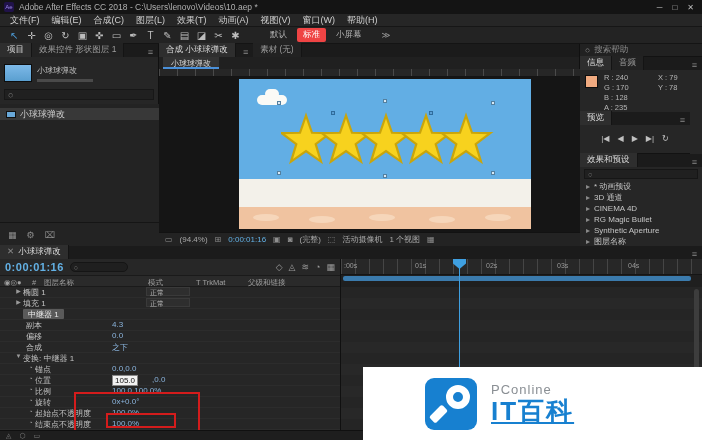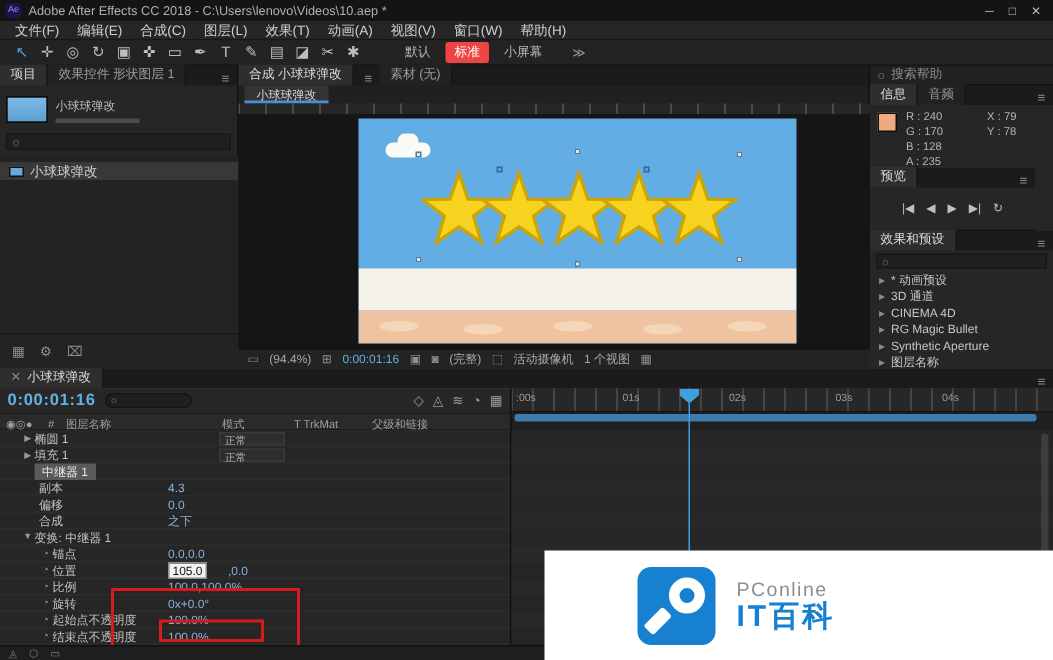--- a/index.html
+++ b/index.html
@@ -84,42 +84,42 @@
   #tl-right { position:absolute; left:340px; top:13px; width:362px; height:171px; background:#1f1f1f; border-left:1px solid #101010; }
   #tl-ruler { position:absolute; left:0; top:0; width:362px; height:16px; background:#272727;
     background-image:repeating-linear-gradient(to right,#454545 0,#454545 1px,transparent 1px,transparent 14px); border-bottom:1px solid #151515; }
   .ruler-label { position:absolute; top:3px; font-size:7px; color:#9a9a9a; }
   #work-area { position:absolute; left:2px; top:17px; width:348px; height:5px; background:#3b7bad; border-radius:2px; }
   #tl-lanes { position:absolute; left:0; top:28px; width:362px; height:143px;
     background:repeating-linear-gradient(#252525 0,#252525 11px,#282828 11px,#282828 22px); }
   #playhead-line { position:absolute; left:118px; top:0; width:1px; height:171px; background:#3f9fe0; }
   #playhead-head { position:absolute; left:112px; top:0; width:13px; height:10px; background:#3f9fe0; clip-path:polygon(0 0,100% 0,100% 45%,50% 100%,0 45%); }
   #tl-vscroll { position:absolute; right:3px; top:30px; width:5px; height:100px; background:#3d3d3d; border-radius:3px; }
-  .trow { position:absolute; left:0; width:340px; height:11px; display:flex; align-items:center; font-size:8px; color:#c2c2c2; border-bottom:1px solid #2c2c2c; }
+  .trow { position:absolute; left:0; width:340px; height:11px; display:flex; font-size:8px; color:#c2c2c2; border-bottom:1px solid #2c2c2c; }
   .trow .twirl { width:9px; text-align:center; color:#9a9a9a; font-size:6px; }
   .trow .sw { width:9px; text-align:center; color:#8f8f8f; font-size:7px; }
   .i1 { padding-left:14px; }
   .i2 { padding-left:26px; }
   .rlabel { white-space:nowrap; }
   .rlabel.pill { background:#5a5a5a; color:#e8e8e8; padding:0 5px; border-radius:1px; }
   .rval { position:absolute; left:112px; color:#8ab4dd; white-space:nowrap; }
   .rval.edit { background:#f2f2f2; color:#111; border:1px solid #888; padding:0 2px; left:112px; }
   .rval.suffix { left:152px; }
   .mode { position:absolute; left:146px; width:44px; height:9px; background:#2e2e2e; border:1px solid #3a3a3a; color:#b5b5b5; font-size:7px; padding:0 3px; }
   #red-outer { position:absolute; left:74px; top:105px; width:126px; height:82px; border:2px solid #d41c1c; pointer-events:none; }
   #red-inner { position:absolute; left:106px; top:126px; width:70px; height:15px; border:2px solid #d41c1c; pointer-events:none; }
   #tl-bottom { position:absolute; left:0; top:184px; width:702px; height:10px; background:#1e1e1e; border-top:1px solid #101010; display:flex; gap:8px; align-items:center; padding:0 6px; color:#7f7f7f; font-size:7px; }
 
   
   #watermark { left:363px; top:367px; width:339px; height:73px; background:#ffffff; display:flex; align-items:center; gap:14px; padding-left:62px; z-index:50; }
   #wm-logo { width:52px; height:52px; background:#1780d0; border-radius:9px; position:relative; }
   #wm-ring { position:absolute; right:7px; top:7px; width:24px; height:24px; border:7px solid #fff; border-radius:50%; }
   #wm-handle { position:absolute; left:9px; bottom:7px; width:9px; height:18px; background:#fff; transform:rotate(45deg); border-radius:2px; }
   #wm-text .brand { color:#8a8f94; font-size:13px; letter-spacing:1px; }
-  #wm-text .name { color:#1780d0; font-size:20px; font-weight:bold; letter-spacing:2px; line-height:1.1; }
+  #wm-text .name { color:#1780d0; font-size:26px; font-weight:bold; letter-spacing:2px; line-height:1.1;text-decoration:underline; }
 </style>
 </head>
 <body>
 
 <div id="root">
 
   <div id="titlebar" class="abs">
     <div id="app-icon">Ae</div>
     <div id="title-text">Adobe After Effects CC 2018 - C:\Users\lenovo\Videos\10.aep *</div>
     <div id="win-controls">

